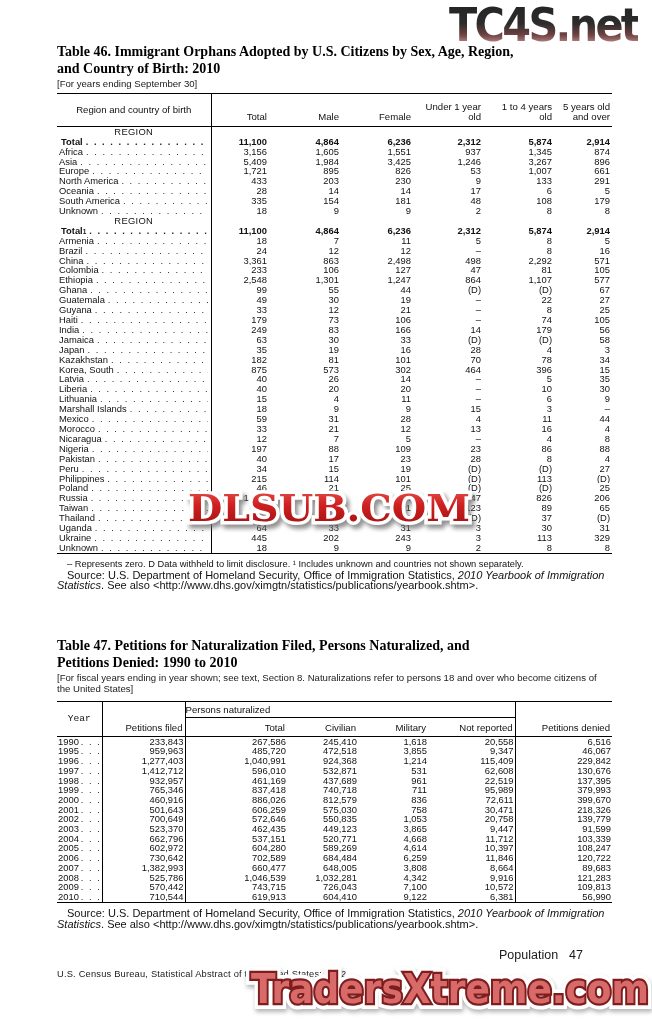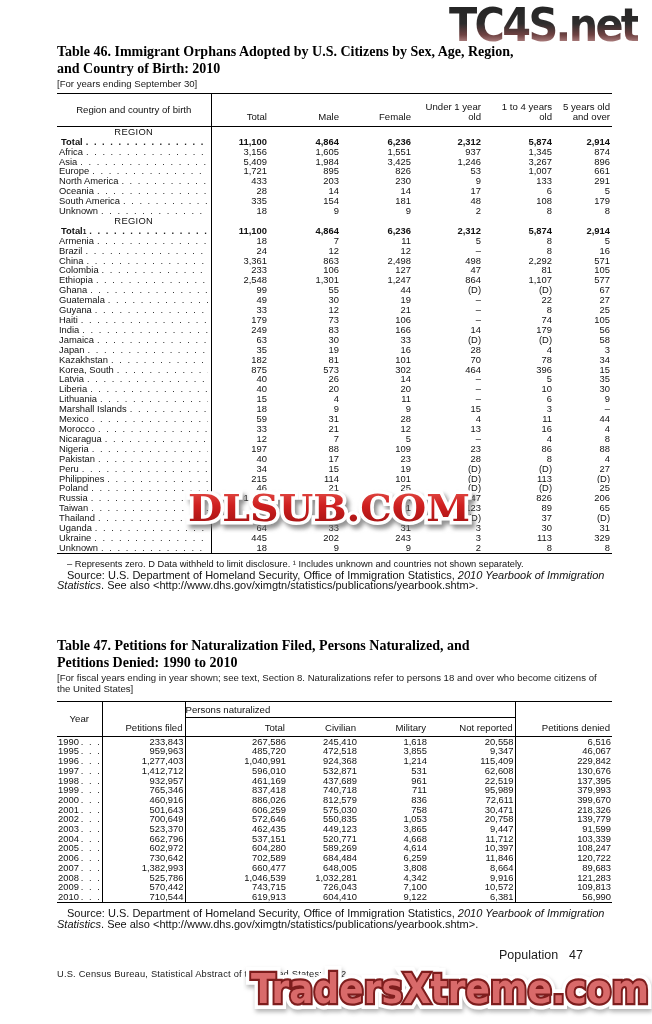--- a/index.html
+++ b/index.html
@@ -39,21 +39,21 @@
   .boldrow .lbl{padding-left:4px;}
 
   
   .footnote{font-size:9.3px;line-height:10.8px;margin-top:5px;text-indent:10px;}
   .source{font-size:11px;line-height:10.8px;text-indent:10px;}
   .source .it{font-style:italic;}
 
   
   .t47{margin-top:6px;border-top:1.3px solid #000;}
   .t47 thead th{font-size:9.6px;border-bottom:1px solid #000;}
-  .th-year{text-align:center;vertical-align:middle;border-right:1px solid #000;}
+  .th-year{text-align:center;vertical-align:middle;border-right:1px solid #000;font-family:Liberation Mono, monospace;}
   .th-filed{text-align:right;vertical-align:bottom;border-right:1px solid #000;padding:4px 2px 3px 0;}
   .th-group{text-align:left;height:15px;vertical-align:middle;border-bottom:1px solid #000;}
   .th-sub{text-align:right;vertical-align:bottom;height:15px;padding:0 2px 3px 0;}
   .th-denied{text-align:right;vertical-align:bottom;border-left:1px solid #000;padding:0 2px 3px 0;}
   .t47 tbody td{height:9.7px;line-height:9.7px;font-size:9.4px;}
   .t47 .vr{border-right:1px solid #000;}
   .ylbl{display:flex;align-items:baseline;padding-left:1px;min-width:0;}
   .ydots{flex:1 1 auto;min-width:0;overflow:hidden;white-space:nowrap;margin:0 2px;color:#222;}
   .ydots::after{content:". . . . . . . . . .";letter-spacing:1.5px;}
   .src47{margin-top:5px;}

